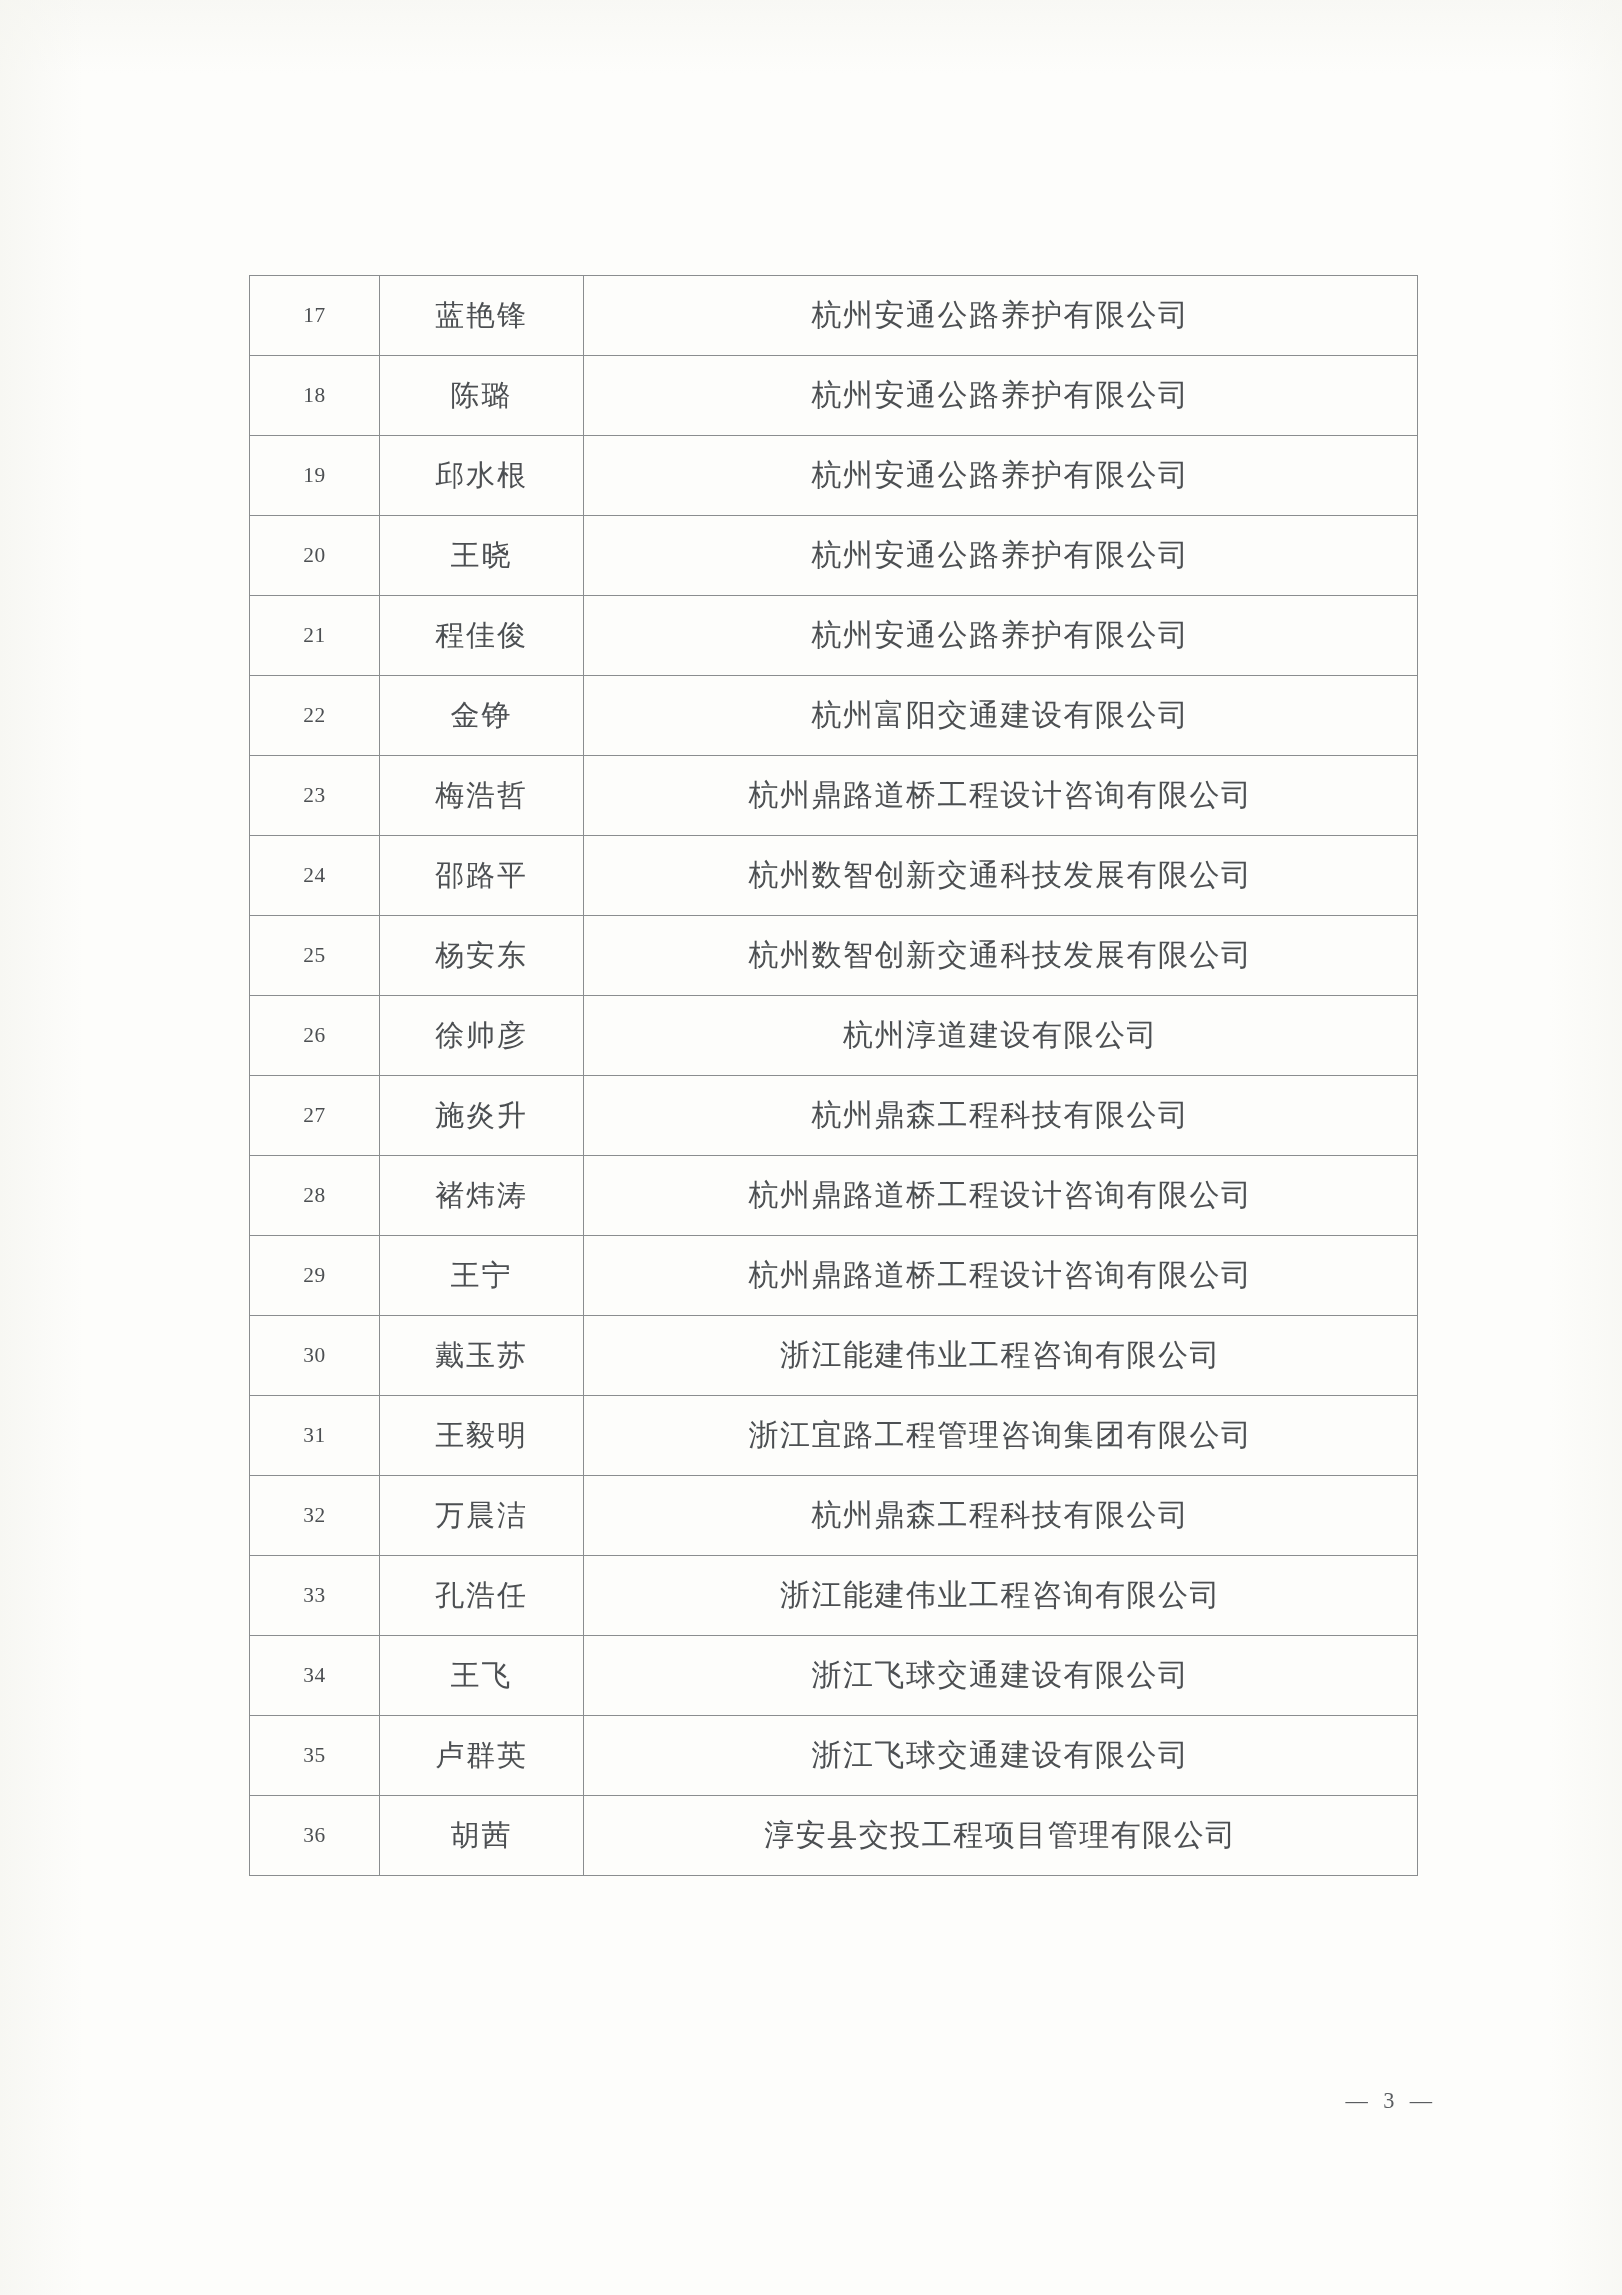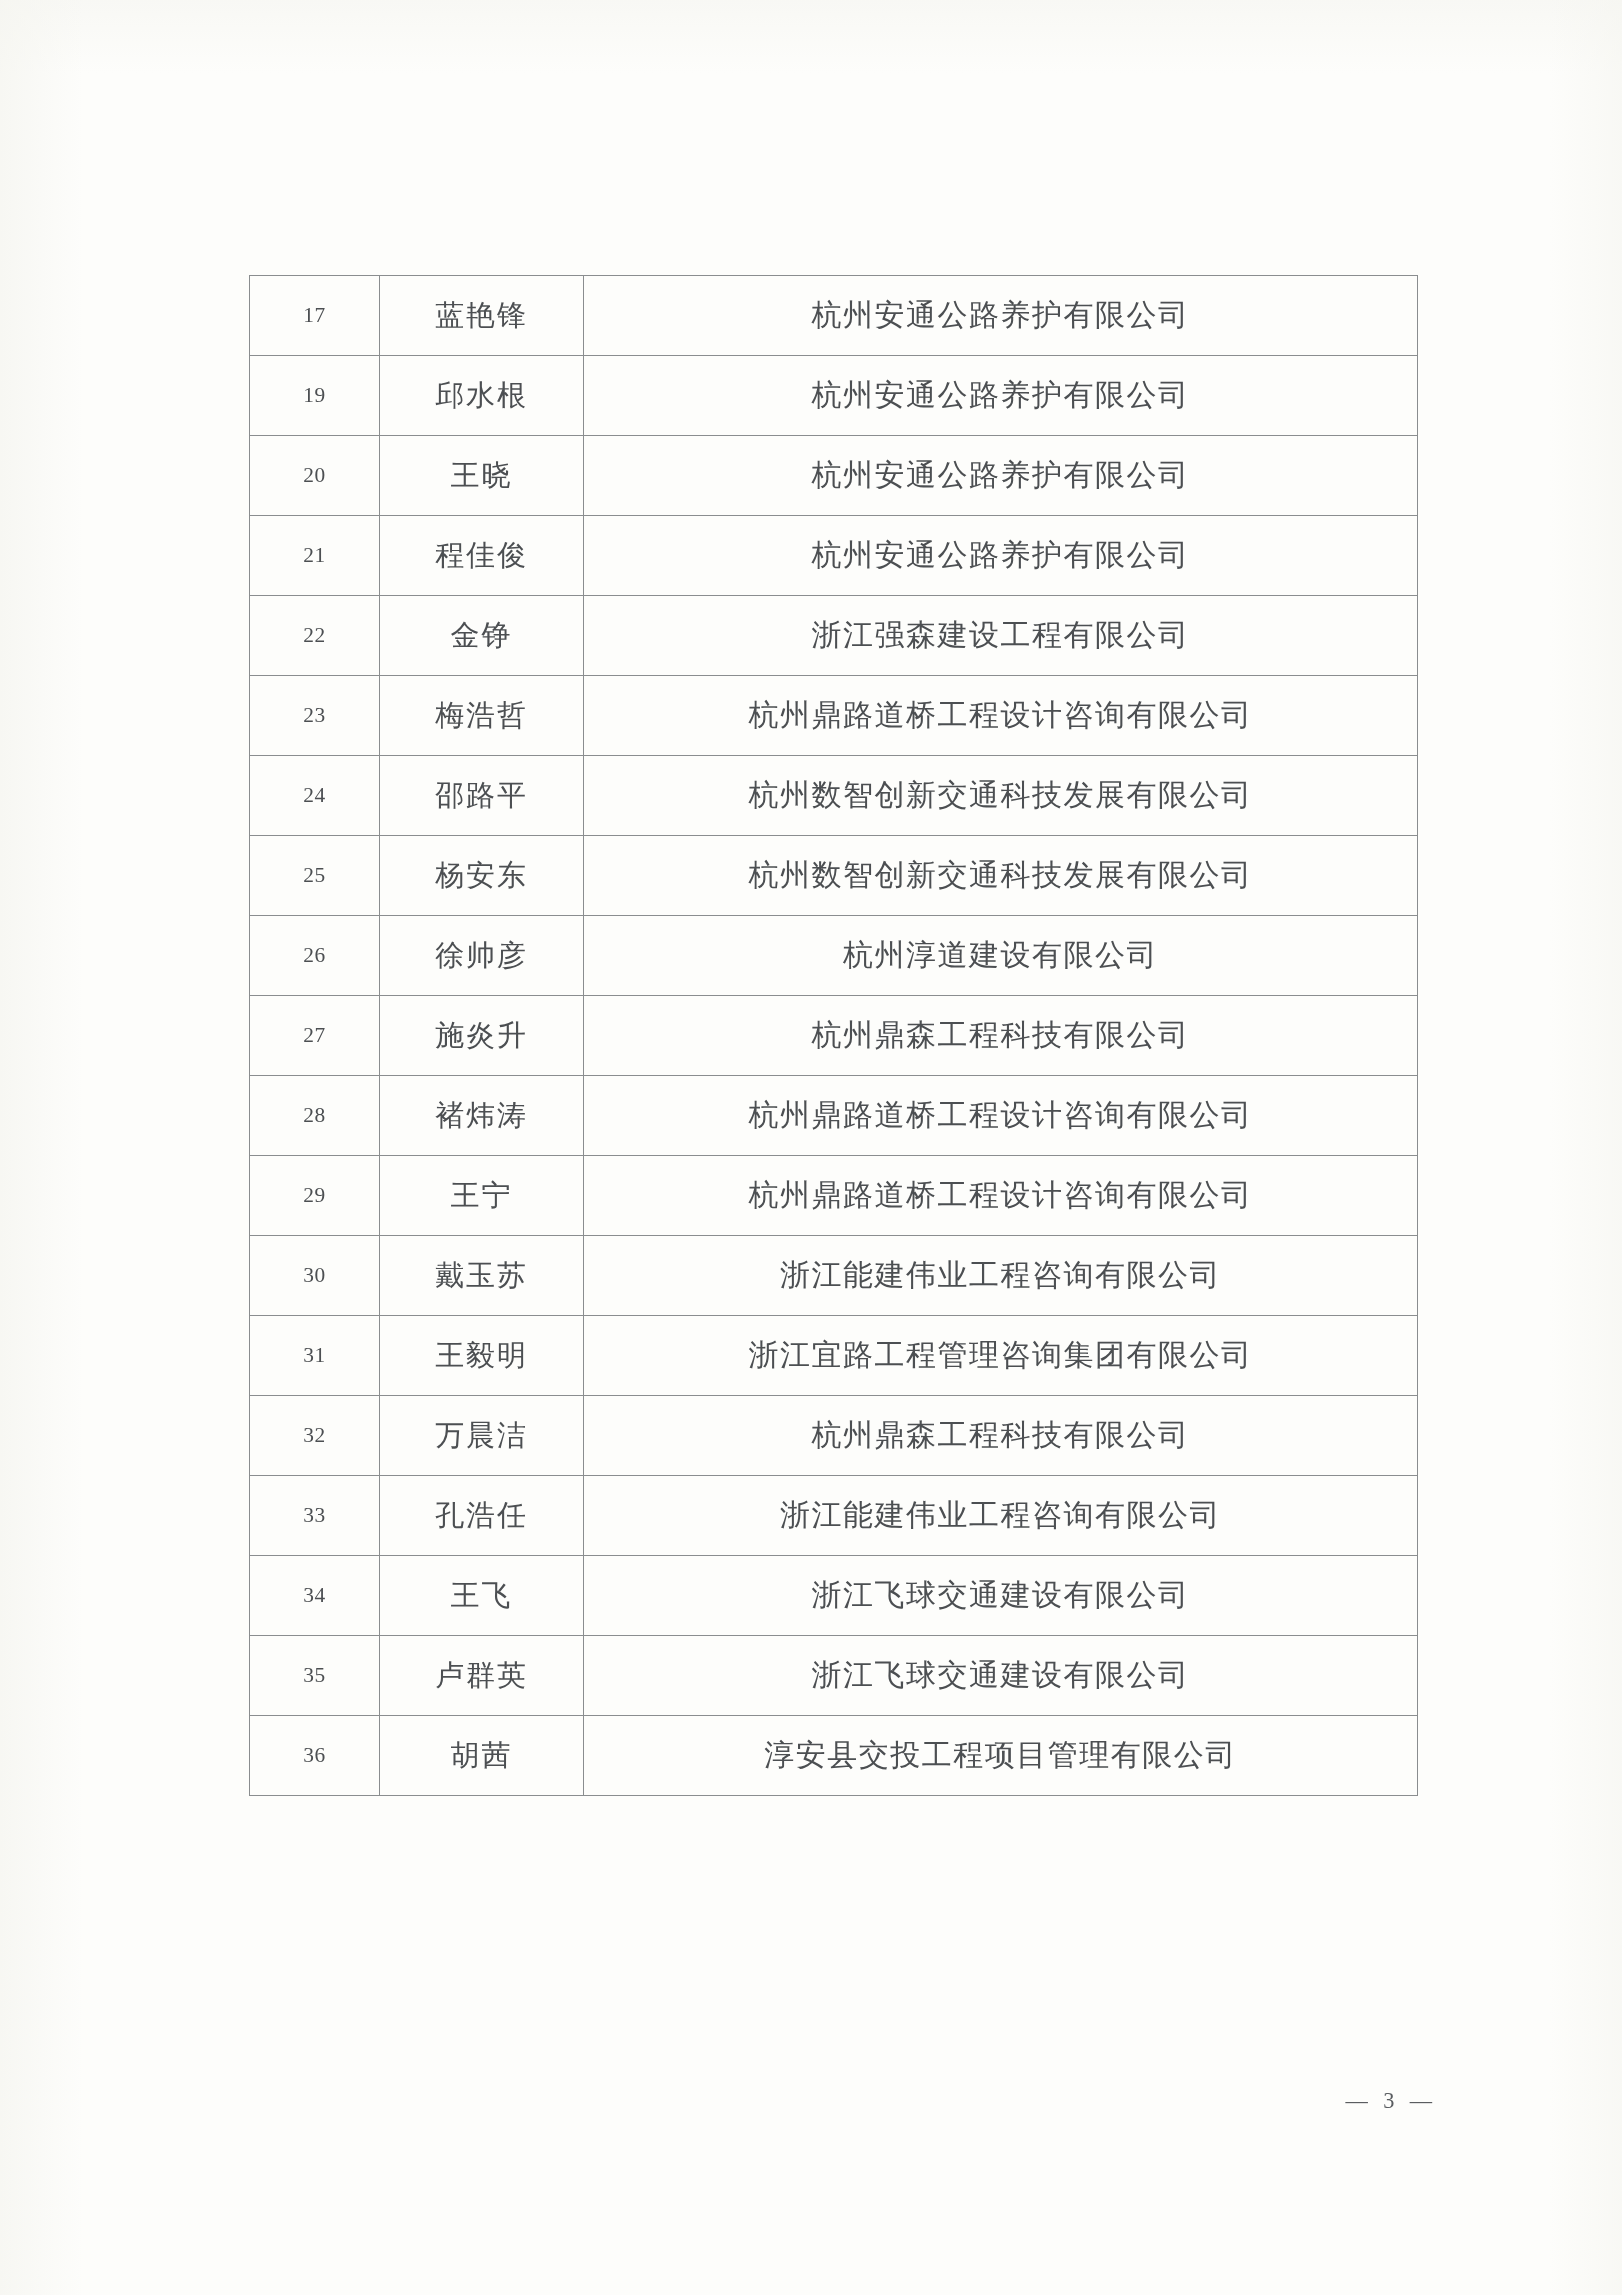--- a/index.html
+++ b/index.html
@@ -101,38 +101,43 @@
         <col class="c-name">
         <col class="c-org">
       </colgroup>
       <tbody id="roster-body">
           <tr>
             <td class="seq">17</td>
             <td class="name">蓝艳锋</td>
             <td class="org">杭州安通公路养护有限公司</td>
           </tr>
           <tr>
+            <td class="seq">18</td>
+            <td class="name">陈璐</td>
+            <td class="org">杭州安通公路养护有限公司</td>
+          </tr>
+          <tr>
             <td class="seq">19</td>
             <td class="name">邱水根</td>
             <td class="org">杭州安通公路养护有限公司</td>
           </tr>
           <tr>
             <td class="seq">20</td>
             <td class="name">王晓</td>
             <td class="org">杭州安通公路养护有限公司</td>
           </tr>
           <tr>
             <td class="seq">21</td>
             <td class="name">程佳俊</td>
             <td class="org">杭州安通公路养护有限公司</td>
           </tr>
           <tr>
             <td class="seq">22</td>
             <td class="name">金铮</td>
-            <td class="org">浙江强森建设工程有限公司</td>
+            <td class="org">杭州富阳交通建设有限公司</td>
           </tr>
           <tr>
             <td class="seq">23</td>
             <td class="name">梅浩哲</td>
             <td class="org">杭州鼎路道桥工程设计咨询有限公司</td>
           </tr>
           <tr>
             <td class="seq">24</td>
             <td class="name">邵路平</td>
             <td class="org">杭州数智创新交通科技发展有限公司</td>

